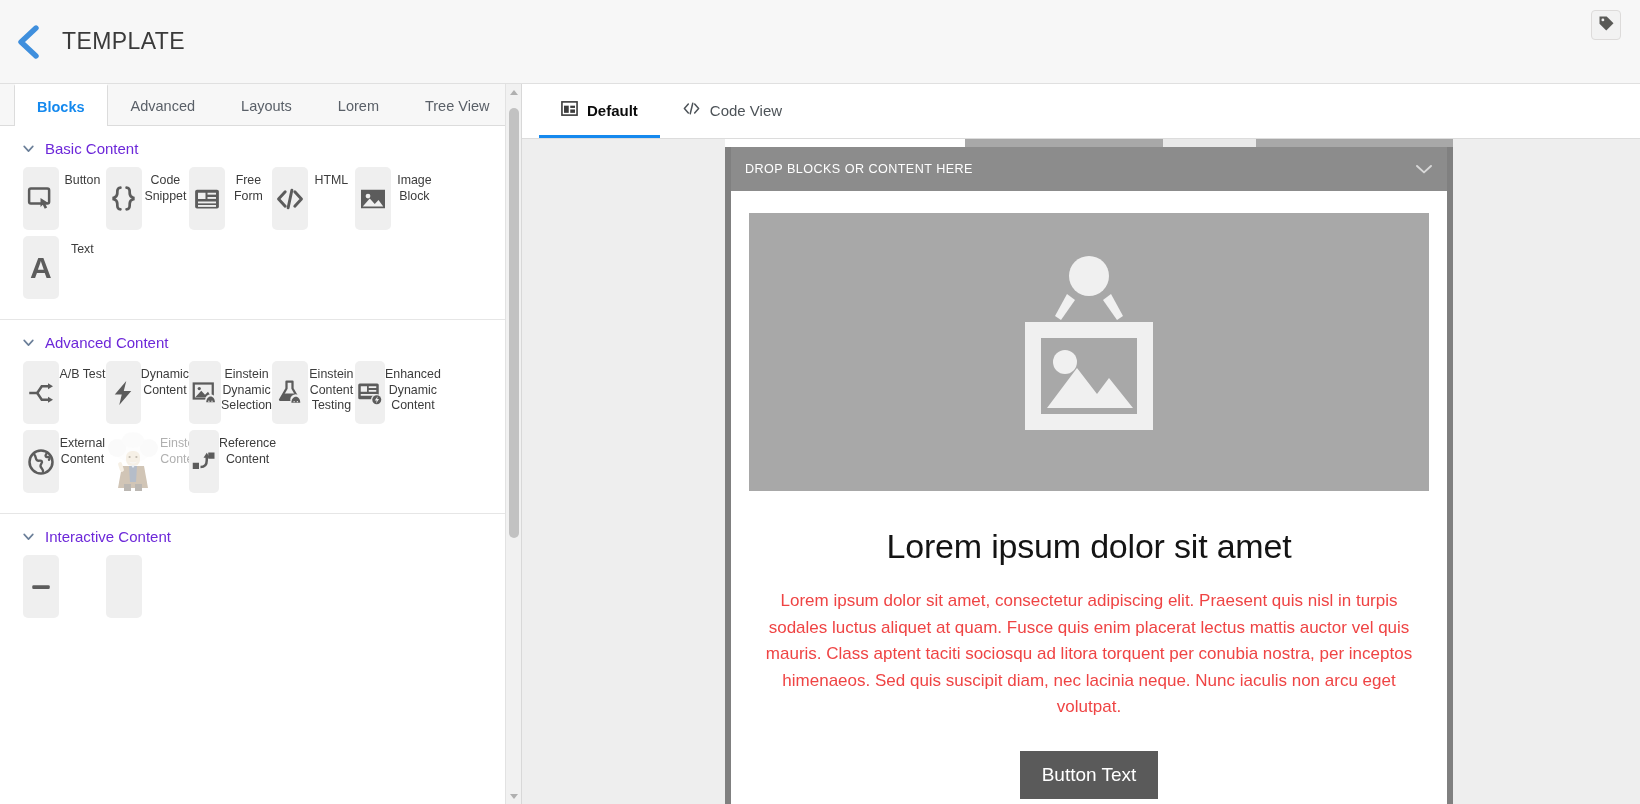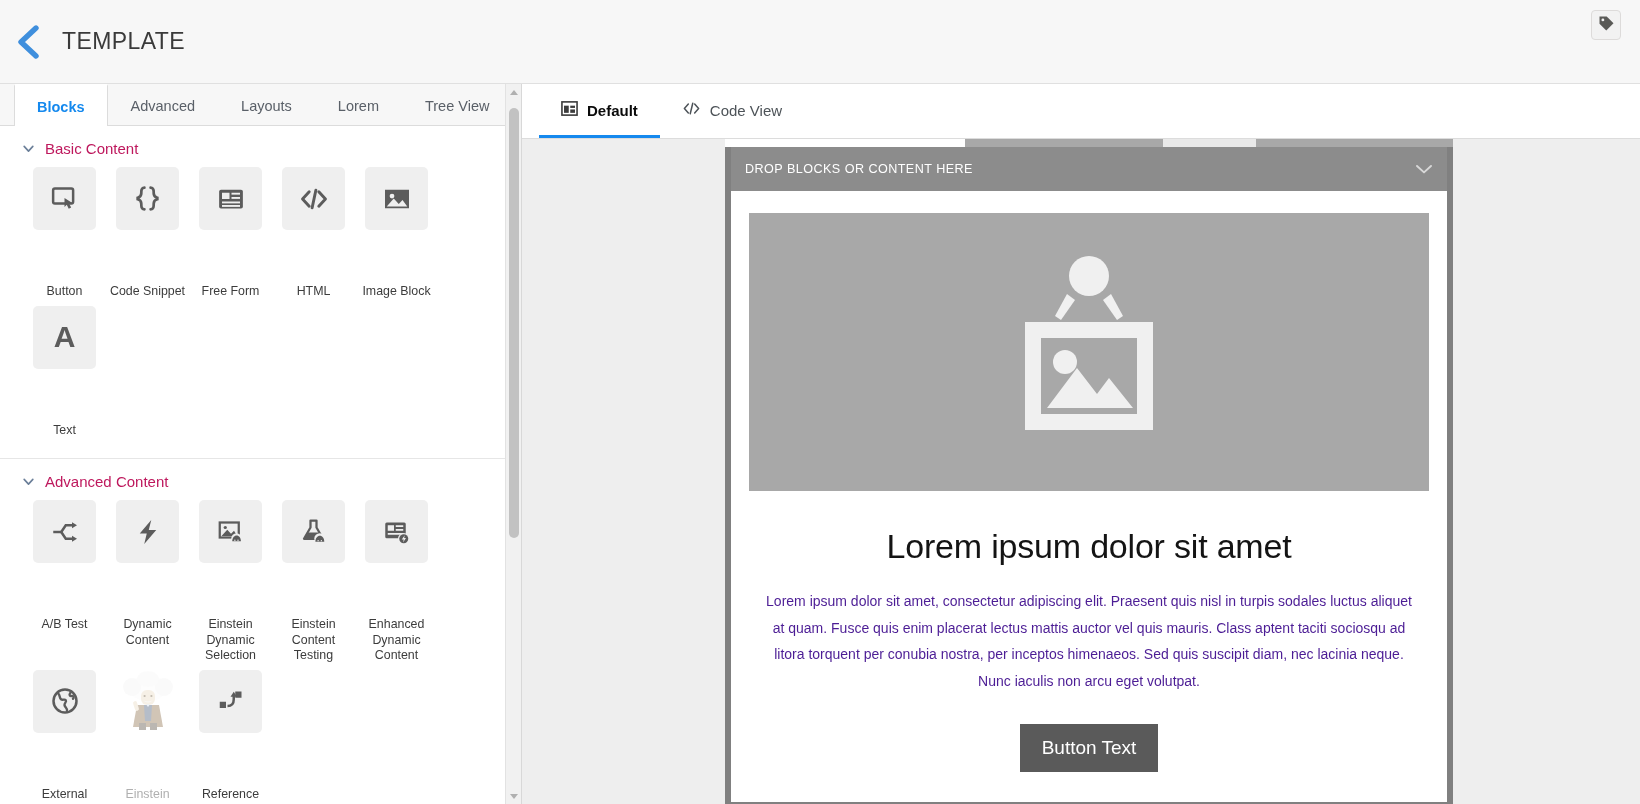--- a/index.html
+++ b/index.html
@@ -73,31 +73,30 @@
   }
 
   .blocks-scroll {
     flex:1; overflow:hidden; position:relative; background:#fff;
   }
   .section { border-bottom:1px solid #e6e6e6; padding:0 0 14px 0; }
   .section:last-child{ border-bottom:none; }
   .section-head {
     display:flex; align-items:center; gap:10px;
     padding:14px 0 10px 22px;
-    font-size:15px; color:#be185d; cursor:pointer;
+    font-size:15px; color:#6d28d9; cursor:pointer;
   }
   .section-head .chev { color:#7a8aa0; display:flex; }
   .tile-grid {
     display:flex; flex-wrap:wrap; padding-left:23px; padding-right:8px;
   }
   .tile {
     width:83px; margin-right:0; margin-bottom:6px;
-    display:flex; flex-direction:column; align-items:center;
+    display:flex; flex-direction:row; align-items:flex-start;
     cursor:grab;
-    gap:48px;
   }
   .tile-box {
     width:63px; height:63px; border-radius:5px; background:#efefef;
     display:flex; align-items:center; justify-content:center;
     color:#5c5c5c;
   }
   .tile.no-box .tile-box { background:transparent; }
   .tile-label {
     margin-top:6px; font-size:12.4px; line-height:15.5px;
     text-align:center; color:#3c3c3c; width:83px;
@@ -168,22 +167,22 @@
   .email-inner { padding:22px 18px 0 18px; }
   .img-placeholder {
     background:#a8a8a8; height:278px;
     display:flex; align-items:center; justify-content:center;
   }
   .email-heading {
     text-align:center; font-size:34px; font-weight:normal;
     color:#141414; margin:36px 0 0 0; letter-spacing:-.2px;
   }
   .email-text {
-    text-align:center; font-size:14px; line-height:26.5px;
-    color:#4c1d95; margin:22px 16px 0 16px;
+    text-align:center; font-size:17px; line-height:26.5px;
+    color:#ef4444; margin:22px 16px 0 16px;
   }
   .email-btn-row { text-align:center; margin-top:30px; padding-bottom:30px; }
   .email-btn {
     display:inline-block; background:#5a5a5a; color:#ffffff;
     font-size:19px; padding:13px 22px; border:none; cursor:pointer;
     font-family:"Liberation Sans", sans-serif;
   }
 </style>
 </head>
 <body>

